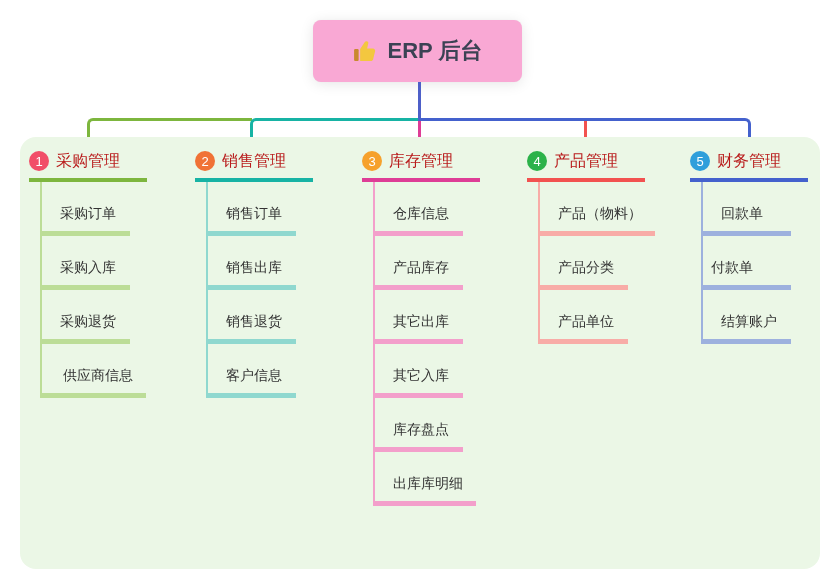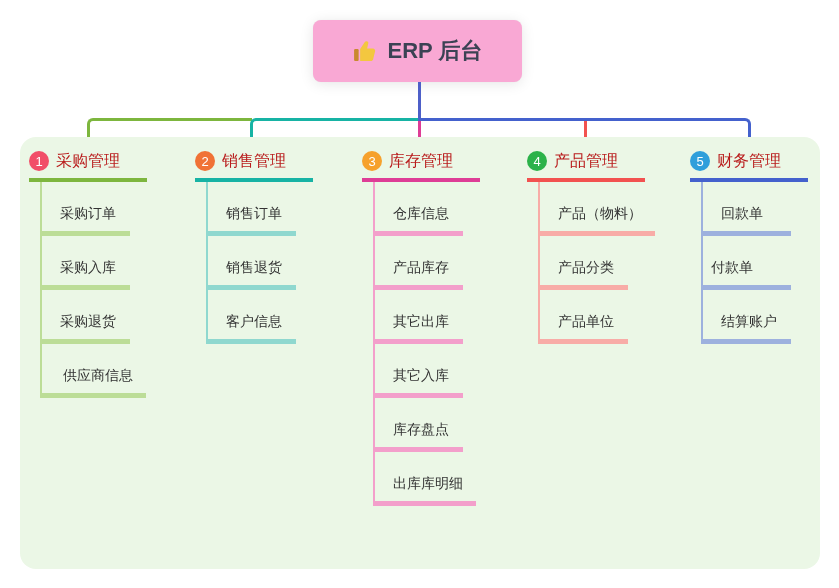--- a/index.html
+++ b/index.html
@@ -83,20 +83,21 @@
         <div class="child-item" style="border-bottom-color: rgb(188, 221, 151); padding-left: 21px;">供应商信息</div>
       </div>
     </div>
     <div class="branch-col" style="left: 175px;">
       <div class="branch-header" style="border-bottom-color: rgb(23, 179, 164);">
         <span class="badge" style="background: rgb(240, 114, 54);">2</span>
         <span class="branch-title">销售管理</span>
       </div>
       <div class="child-list" style="border-left-color: rgb(143, 216, 207);">
         <div class="child-item" style="border-bottom-color: rgb(143, 216, 207);">销售订单</div>
+        <div class="child-item" style="border-bottom-color: rgb(143, 216, 207);">销售出库</div>
         <div class="child-item" style="border-bottom-color: rgb(143, 216, 207);">销售退货</div>
         <div class="child-item" style="border-bottom-color: rgb(143, 216, 207);">客户信息</div>
       </div>
     </div>
     <div class="branch-col" style="left: 342px;">
       <div class="branch-header" style="border-bottom-color: rgb(222, 61, 150);">
         <span class="badge" style="background: rgb(246, 161, 44);">3</span>
         <span class="branch-title">库存管理</span>
       </div>
       <div class="child-list" style="border-left-color: rgb(243, 159, 203);">

